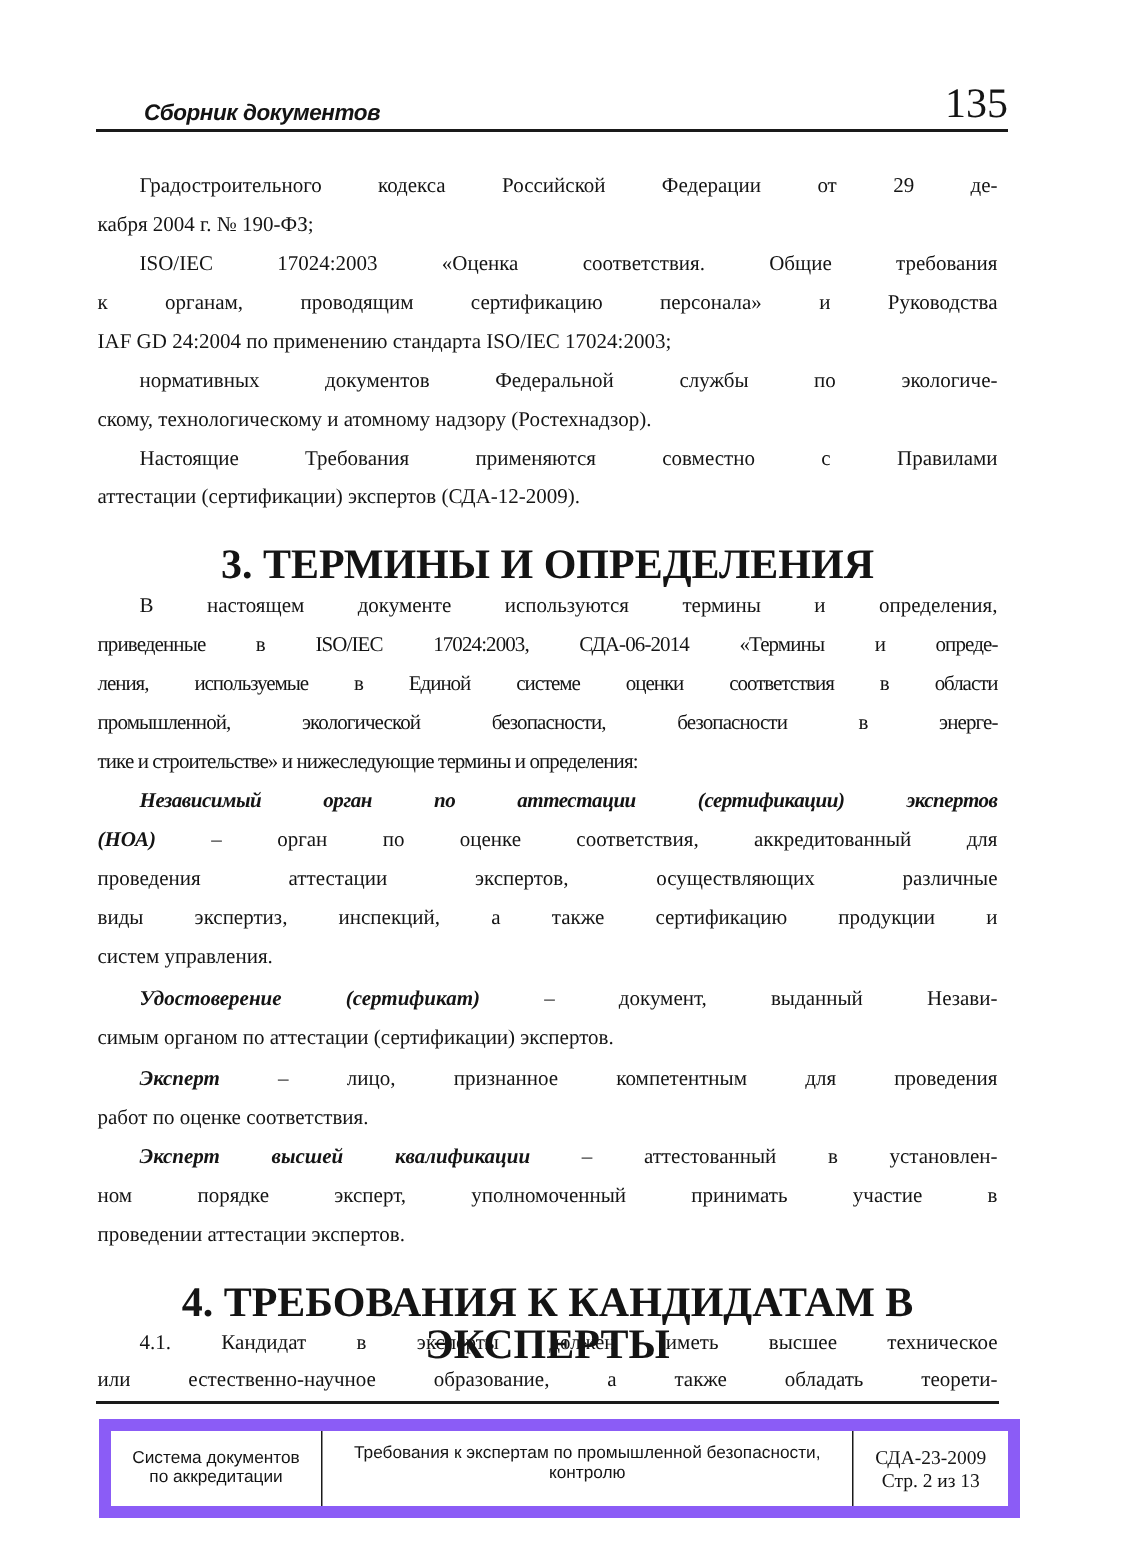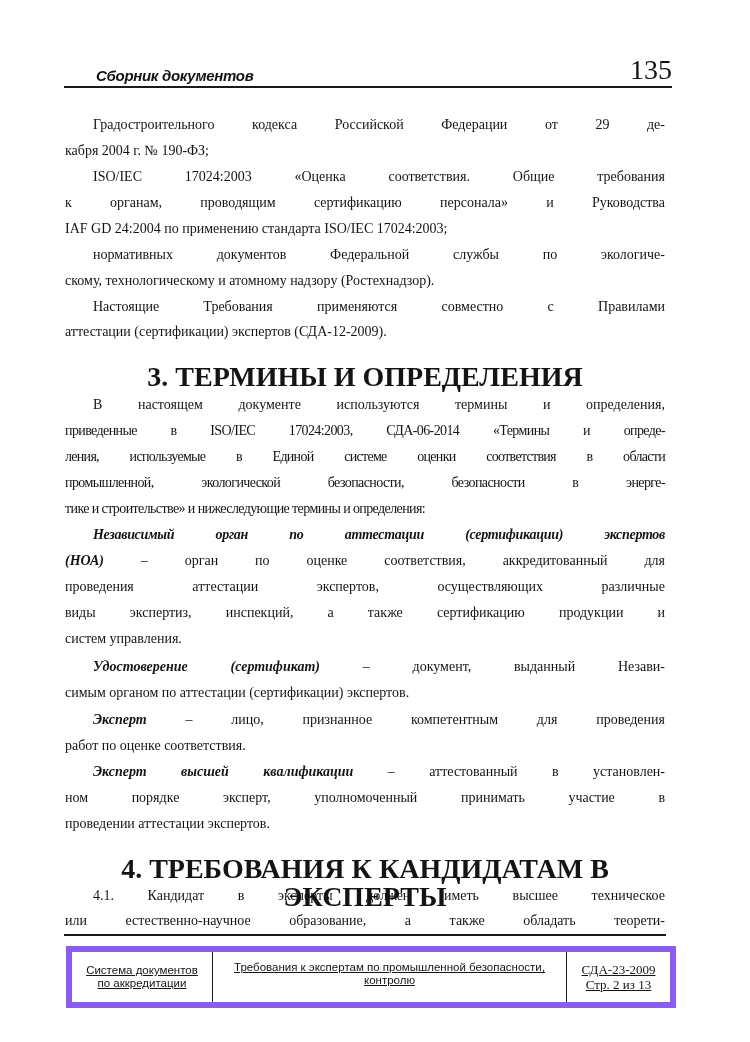--- a/index.html
+++ b/index.html
@@ -6,21 +6,21 @@
   body { width:750px; height:1042px; position:relative; overflow:hidden; color:#141414; font-family:"Liberation Serif", serif; }
   .running-head { position:absolute; left:64px; top:62px; width:608px; height:24px; border-bottom:2px solid #1a1a1a; }
   .rh-title { position:absolute; left:0; bottom:2px; font-family:"Liberation Sans", sans-serif; font-style:italic; font-weight:bold; font-size:15px; letter-spacing:-0.3px;margin-left:32px; }
   .rh-page { position:absolute; right:0; bottom:0; font-size:28px; }
   .line { position:absolute; left:65px; width:600px; font-size:14px; line-height:24px; white-space:nowrap; }
   .line.j { text-align:justify; text-align-last:justify; }
   .line.ind { left:93px; width:572px; }
   .heading { position:absolute; left:65px; width:600px; text-align:center; font-weight:bold; font-size:28px; line-height:28px; }
   .term { font-weight:bold; font-style:italic; }
   .footer-rule { position:absolute; left:64px; top:934px; width:602px; border-top:2px solid #1a1a1a; }
-  .footer-table { position:absolute; left:66px; top:946px; width:598px; height:50px; border:6px solid #8b5cf6; display:flex; font-family:"Liberation Sans", sans-serif; font-size:11.5px; line-height:13px;text-decoration:underline; }
+  .footer-table { position:absolute; left:66px; top:946px; width:598px; height:50px; border:8px solid #8b5cf6; display:flex; font-family:"Liberation Sans", sans-serif; font-size:11.5px; line-height:13px; }
   .cell { display:flex; align-items:center; justify-content:center; text-align:center; box-sizing:border-box; }
   .c1 { width:141px; border-right:1.5px solid #1a1a1a; }
   .c2 { width:354px; border-right:1.5px solid #1a1a1a; align-items:flex-start; padding-top:9px; }
   .c3 { flex:1; font-family:"Liberation Serif", serif; font-size:13px; line-height:15px; }
   .cell span { display:block; }
 </style>
 </head>
 <body>
 
 <div class="running-head">

